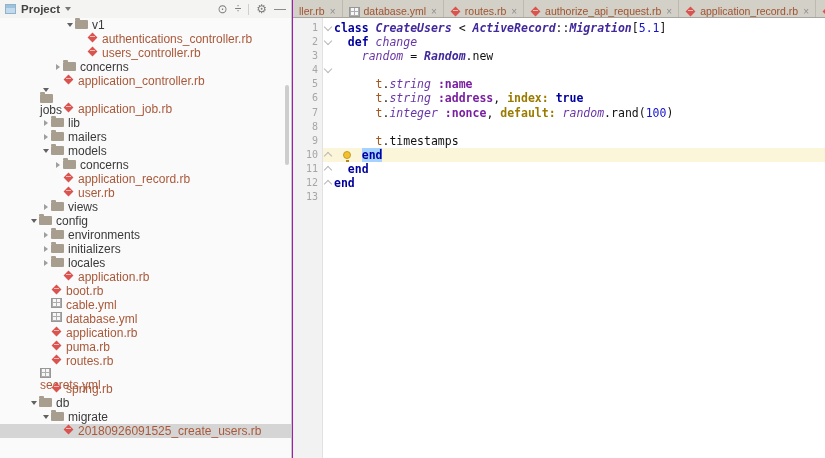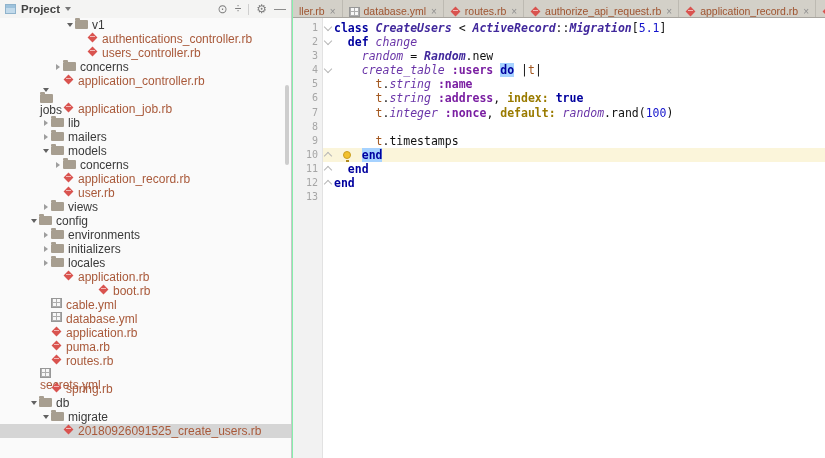--- a/index.html
+++ b/index.html
@@ -1,18 +1,18 @@
 <!DOCTYPE html>
 <html><head>
 <meta charset="utf-8">
 <style>
   * { margin:0; padding:0; box-sizing:border-box; }
   html,body { width:825px; height:458px; overflow:hidden; background:#fff;
               font-family:"Liberation Sans", sans-serif; }
-  #app { position:relative; width:825px; height:458px; background:#86efac; }
+  #app { position:relative; width:825px; height:458px; background:#a21caf; }
 
   
   .panel { position:absolute; left:0; top:0; width:292px; height:458px;
            background:#FAFAFA; border-right:1px solid #C6C6C6; }
   .phead { height:18px; display:flex; align-items:center; padding:0 5px;
            background:#F4F4F3; }
   .winicon { width:11px; height:10px; background:#C2DAEB; border:1px solid #8FB3CC;
              margin-right:5px; position:relative; }
   .winicon::before { content:''; position:absolute; left:0; top:0; right:0; height:3px;
                      background:#9DC2DC; }
@@ -216,21 +216,21 @@
             <span class="arr-col"></span>
           </span>
           <span class="ticon icon-folder"></span>
           <span class="tlbl-folder">locales</span>
         </div>
         <div class="trow" style="padding-left: 52px;">
           <span class="arrowslot"></span>
           <span class="ticon icon-ruby"></span>
           <span class="tlbl-file">application.rb</span>
         </div>
-        <div class="trow" style="padding-left: 64px; margin-left: 23px;">
+        <div class="trow" style="padding-left: 40px;">
           <span class="arrowslot"></span>
           <span class="ticon icon-ruby"></span>
           <span class="tlbl-file">boot.rb</span>
         </div>
         <div class="trow" style="padding-left: 40px;">
           <span class="arrowslot"></span>
           <span class="ticon icon-yml"></span>
           <span class="tlbl-file">cable.yml</span>
         </div>
         <div class="trow" style="padding-left: 40px;">
@@ -329,21 +329,20 @@
           <span class="fold open"></span>
           <span class="code"><span class="tk-pl">  </span><span class="tk-kw">def </span><span class="tk-fn">change</span></span>
         </div>
         <div class="erow">
           <span class="ln">3</span>
           <span class="code"><span class="tk-pl">    </span><span class="tk-fn">random</span><span class="tk-pl"> = </span><span class="tk-cls">Random</span><span class="tk-pl">.new</span></span>
         </div>
         <div class="erow">
           <span class="ln">4</span>
           <span class="fold open"></span>
-          <span class="code"><span class="tk-pl">    </span><span class="tk-fn">create_table</span><span class="tk-pl"> </span><span class="tk-sym">:users</span><span class="tk-pl"> </span><span class="tk-kw hlword">do</span><span class="tk-pl"> |</span><span class="tk-par">t</span><span class="tk-pl">|</span></span>
         </div>
         <div class="erow">
           <span class="ln">5</span>
           <span class="code"><span class="tk-pl">      </span><span class="tk-par">t</span><span class="tk-pl">.</span><span class="tk-fn">string</span><span class="tk-pl"> </span><span class="tk-sym">:name</span></span>
         </div>
         <div class="erow">
           <span class="ln">6</span>
           <span class="code"><span class="tk-pl">      </span><span class="tk-par">t</span><span class="tk-pl">.</span><span class="tk-fn">string</span><span class="tk-pl"> </span><span class="tk-sym">:address</span><span class="tk-pl">, </span><span class="tk-kwarg">index:</span><span class="tk-pl"> </span><span class="tk-kw">true</span></span>
         </div>
         <div class="erow">

